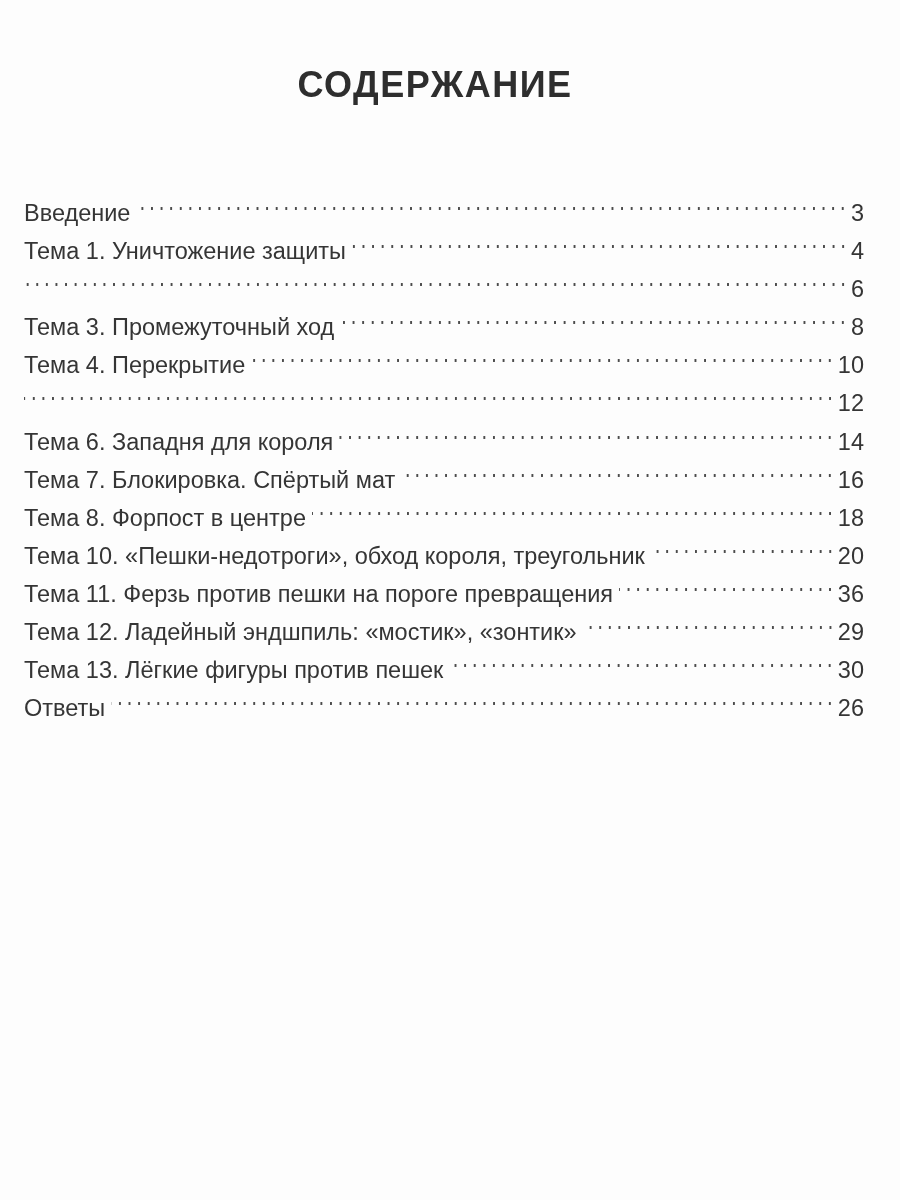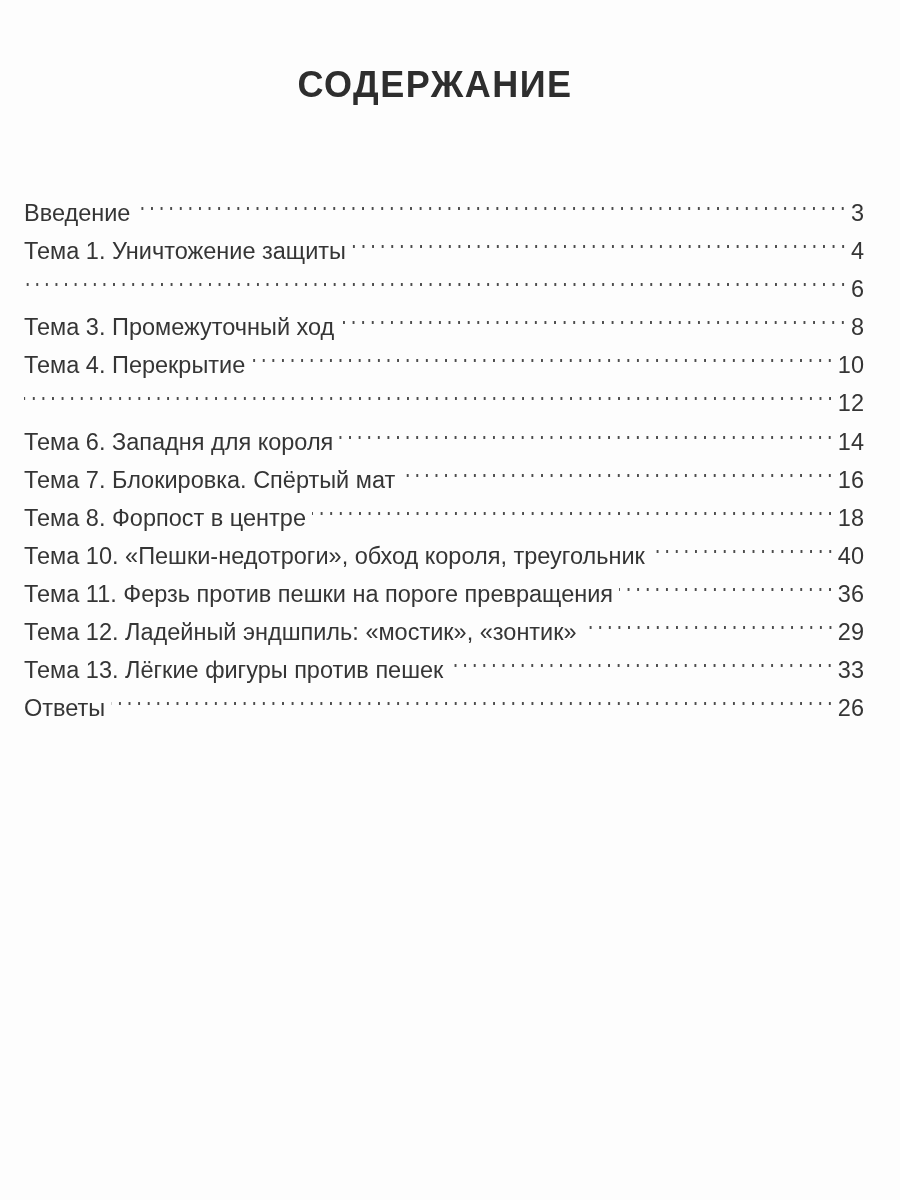--- a/index.html
+++ b/index.html
@@ -117,35 +117,35 @@
     <span class="toc-page">16</span>
   </li>
   <li class="toc-row">
     <span class="toc-label">Тема 8. Форпост в центре</span>
     <span class="toc-dots"></span>
     <span class="toc-page">18</span>
   </li>
   <li class="toc-row">
     <span class="toc-label">Тема 10. «Пешки-недотроги», обход короля, треугольник</span>
     <span class="toc-dots"></span>
-    <span class="toc-page">40</span>
+    <span class="toc-page">20</span>
   </li>
   <li class="toc-row">
     <span class="toc-label">Тема 11. Ферзь против пешки на пороге превращения</span>
     <span class="toc-dots"></span>
     <span class="toc-page">36</span>
   </li>
   <li class="toc-row">
     <span class="toc-label">Тема 12. Ладейный эндшпиль: «мостик», «зонтик»</span>
     <span class="toc-dots"></span>
     <span class="toc-page">29</span>
   </li>
   <li class="toc-row">
     <span class="toc-label">Тема 13. Лёгкие фигуры против пешек</span>
     <span class="toc-dots"></span>
-    <span class="toc-page">33</span>
+    <span class="toc-page">30</span>
   </li>
   <li class="toc-row">
     <span class="toc-label">Ответы</span>
     <span class="toc-dots"></span>
     <span class="toc-page">26</span>
   </li>
 </ul>
 
 </body></html>

